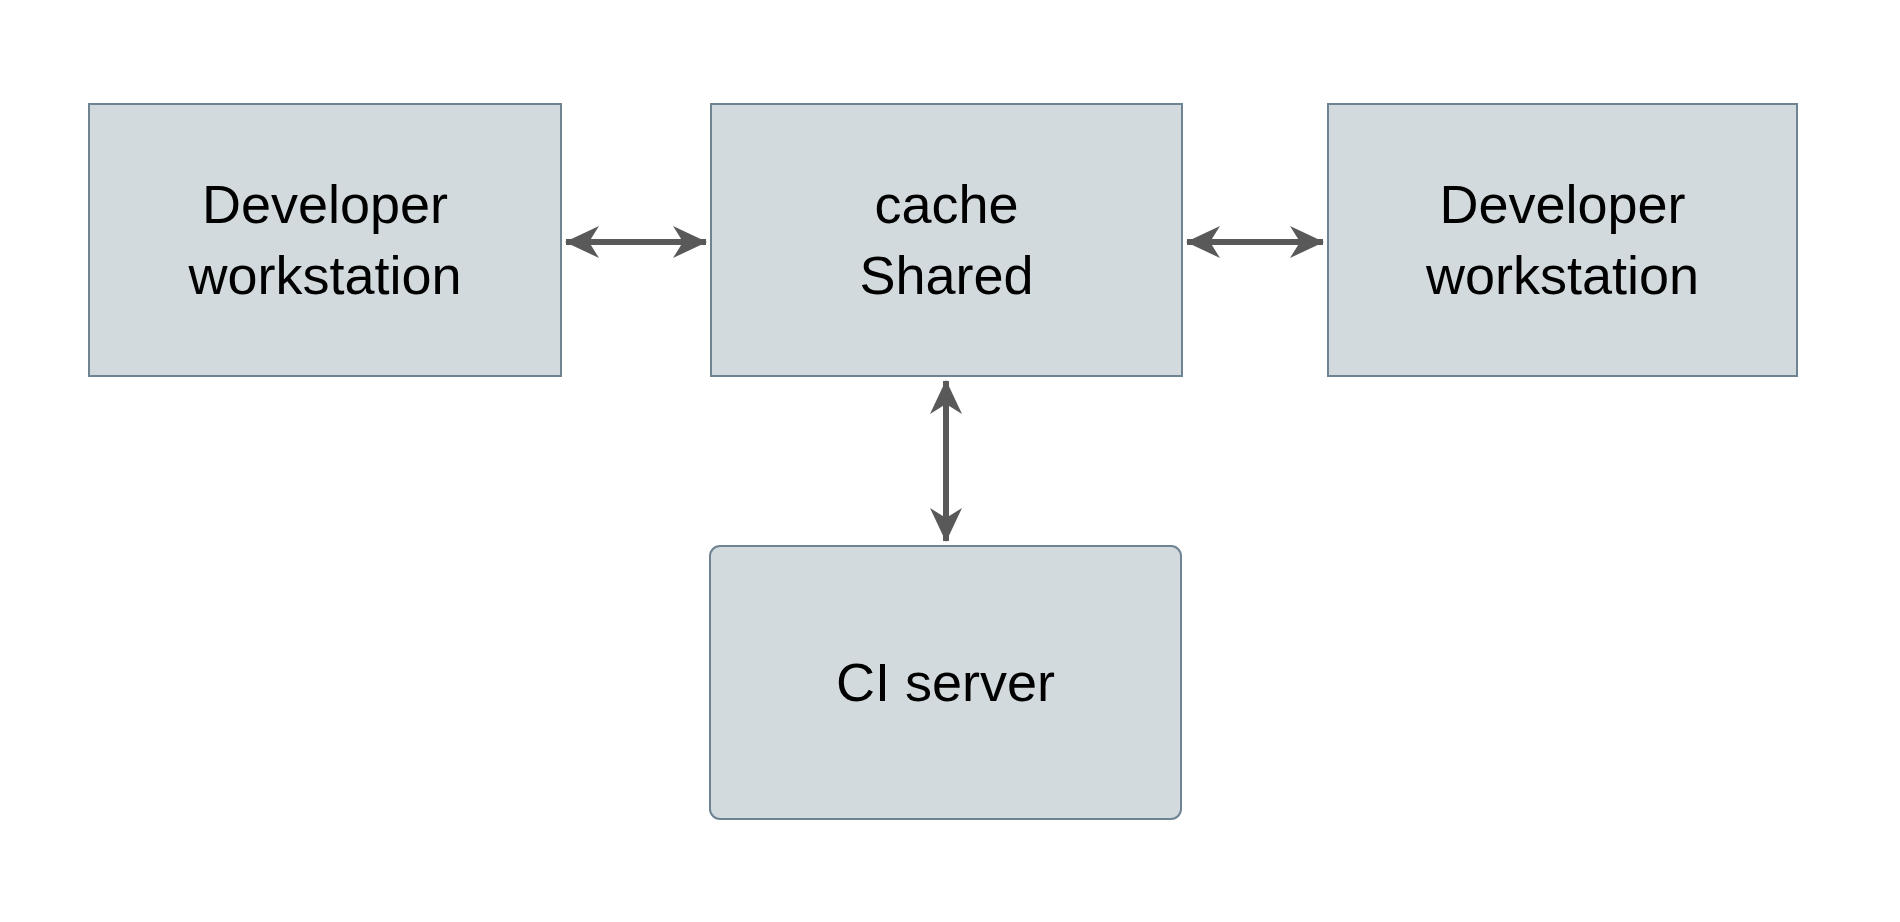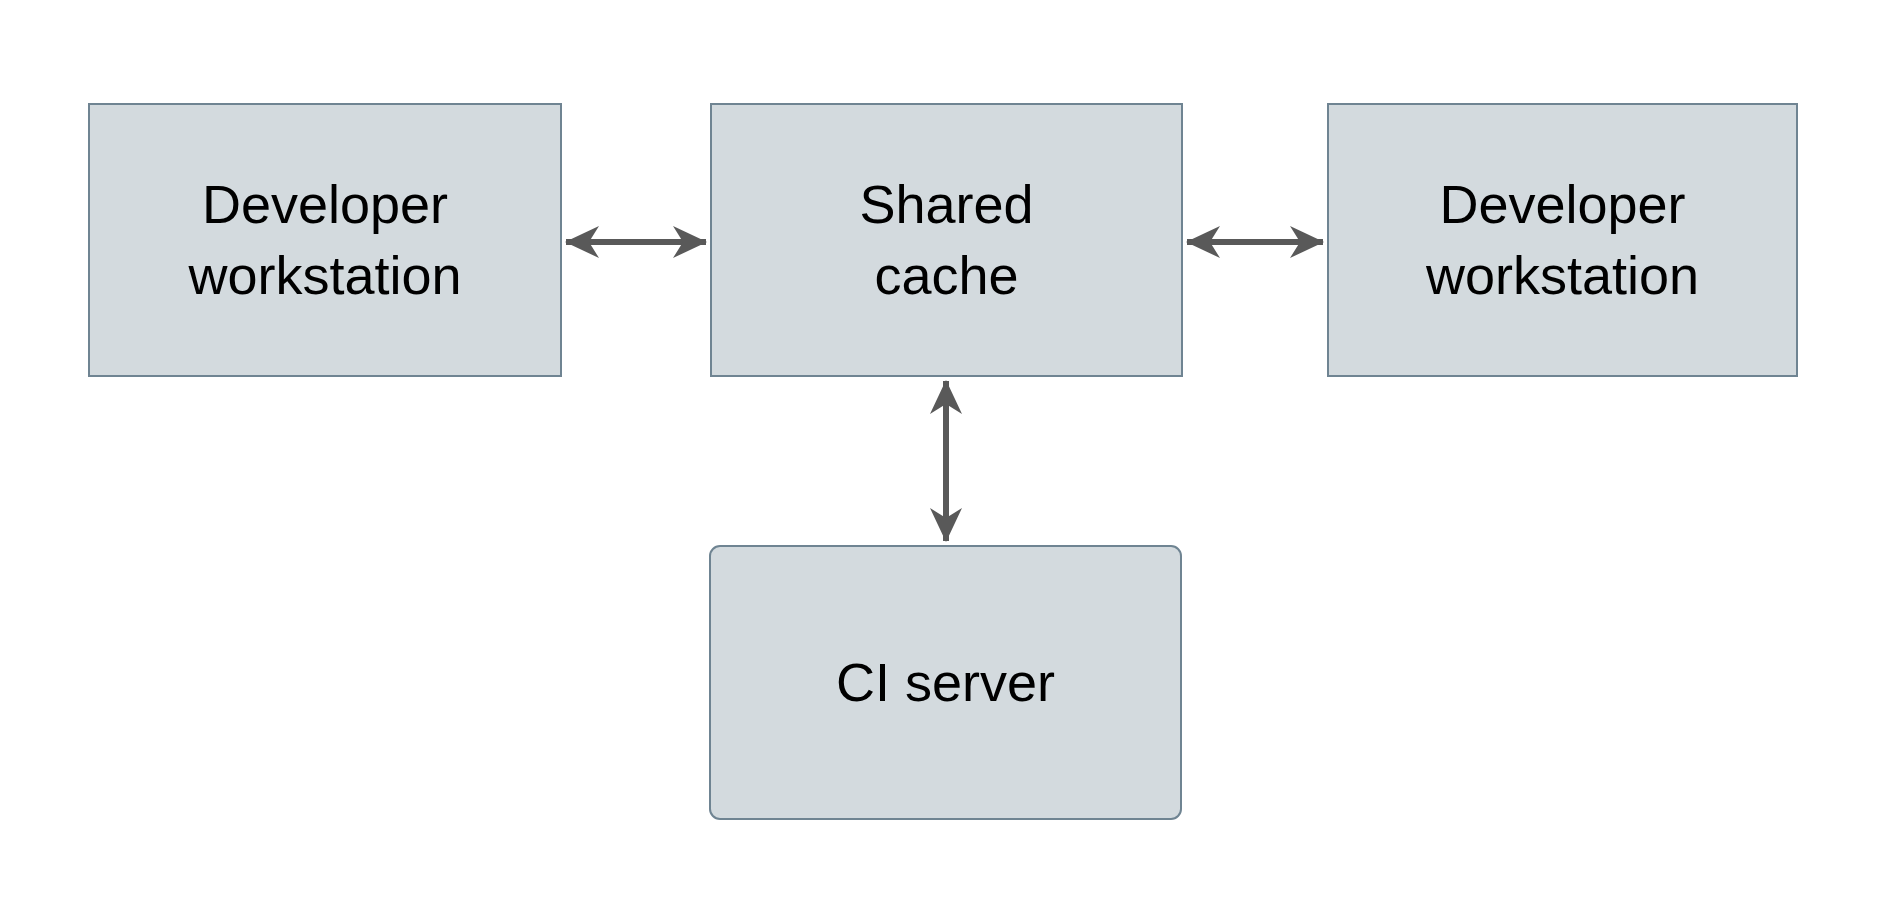--- a/index.html
+++ b/index.html
@@ -69,22 +69,22 @@
       </marker>
     </defs>
   </svg>
 
   <div class="node node-dev-left">
     <span>Developer</span>
     <span>workstation</span>
   </div>
 
   <div class="node node-cache">
+    <span>cache</span>
     <span>Shared</span>
-    <span>cache</span>
   </div>
 
   <div class="node node-dev-right">
     <span>Developer</span>
     <span>workstation</span>
   </div>
 
   <div class="node node-ci">
     <span>CI server</span>
   </div>

